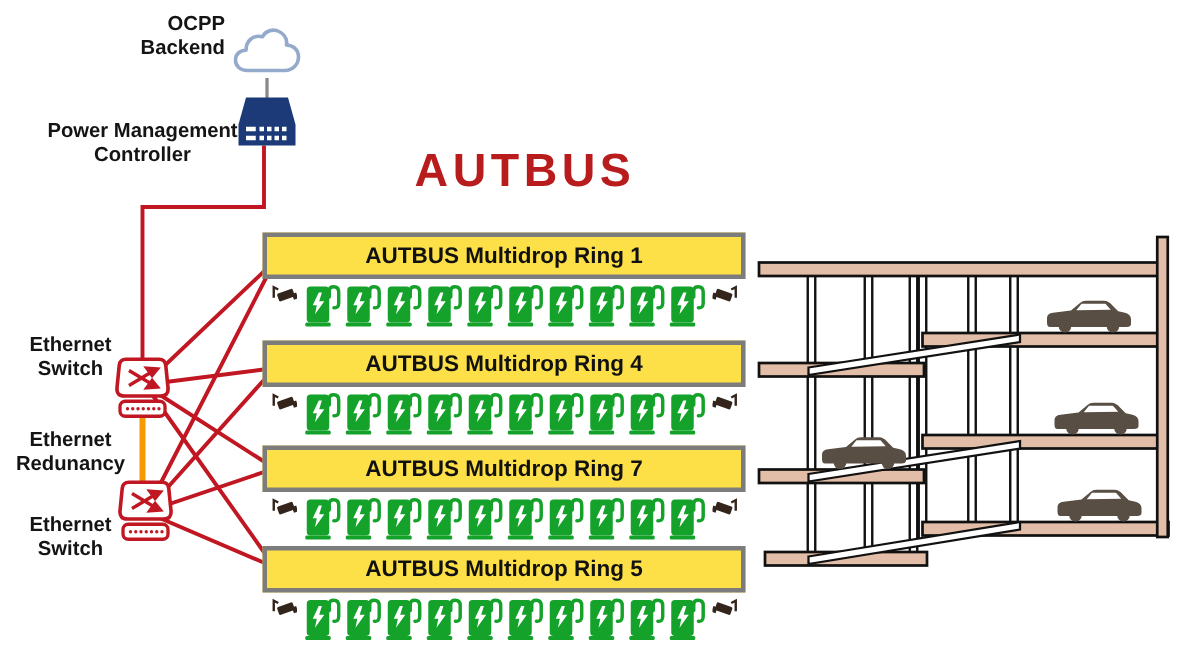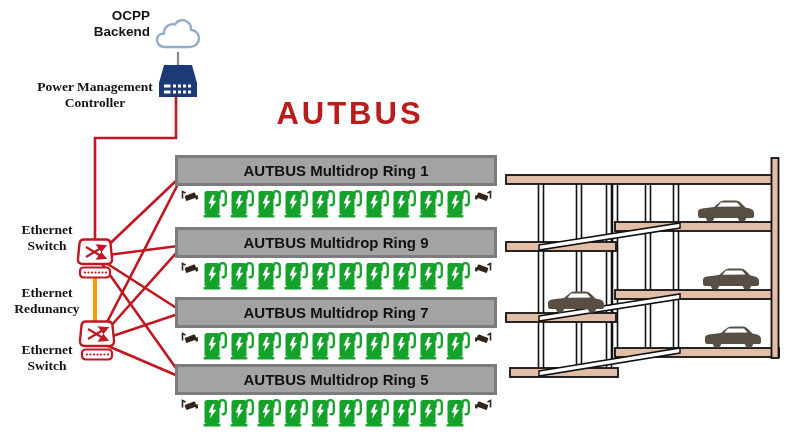--- a/index.html
+++ b/index.html
@@ -1,26 +1,26 @@
 <!DOCTYPE html>
 <html><head>
 <meta charset="utf-8">
 <style>
   html,body{margin:0;padding:0;background:#fff;}
   .canvas{position:relative;width:800px;height:438px;background:#ffffff;overflow:hidden;
           font-family:"Liberation Sans", sans-serif;color:#111;}
   .wires{position:absolute;left:0;top:0;z-index:0;}
   .lbl{position:absolute;z-index:2;font-weight:bold;font-size:13.5px;line-height:15.5px;
        white-space:pre-line;color:#141414;}
-  .lbl.right{text-align:right;} .lbl.center{text-align:center;font-family:Liberation Serif, serif;}
+  .lbl.right{text-align:right;} .lbl.center{text-align:center;}
   .icon{position:absolute;z-index:3;}
   .title{position:absolute;left:240px;top:96px;width:220px;z-index:2;text-align:center;
          font-size:31px;font-weight:bold;letter-spacing:3px;color:#b91c1c;}
   .ring{position:absolute;left:175px;width:322px;z-index:2;}
-  .ring-box{box-sizing:border-box;width:322px;height:31px;background:#a3a3a3;border:3.5px solid #7c7c7c;
+  .ring-box{box-sizing:border-box;width:322px;height:31px;background:#fde047;border:3.5px solid #7c7c7c;
             display:flex;align-items:center;justify-content:center;font-size:15px;font-weight:bold;}
   .ring-row{margin-top:2px;display:flex;align-items:flex-start;justify-content:center;gap:4px;}
   .chargers{display:flex;gap:1px;}
   .chargers svg{display:block;}
   .cam{margin-top:2px;}
   .garage{position:absolute;left:498px;top:148px;z-index:1;}
 </style>
 </head>
 <body>
 
@@ -205,21 +205,21 @@
             <rect x="2" y="4" width="11" height="5.5" rx="1" transform="rotate(20 7.5 6.5)"></rect>
             <rect x="0.5" y="7.5" width="3" height="4" transform="rotate(20 7.5 6.5)"></rect>
             <path d="M12.5,3 L15.5,1.5 L15.5,8.5" stroke="#33251b" stroke-width="1.6" fill="none"></path>
           </g>
         </svg>
     </div>
   </div>
 
   <div class="ring" style="top:227px;">
     <div class="ring-box">
-        <span>AUTBUS Multidrop Ring 9</span>
+        <span>AUTBUS Multidrop Ring 4</span>
       </div>
     <div class="ring-row">
       <svg class="cam" width="17" height="14" viewBox="0 0 17 14">
           <g transform="scale(-1,1) translate(-17,0)" fill="#33251b">
             <rect x="2" y="4" width="11" height="5.5" rx="1" transform="rotate(20 7.5 6.5)"></rect>
             <rect x="0.5" y="7.5" width="3" height="4" transform="rotate(20 7.5 6.5)"></rect>
             <path d="M12.5,3 L15.5,1.5 L15.5,8.5" stroke="#33251b" stroke-width="1.6" fill="none"></path>
           </g>
         </svg>
       <span class="chargers">

